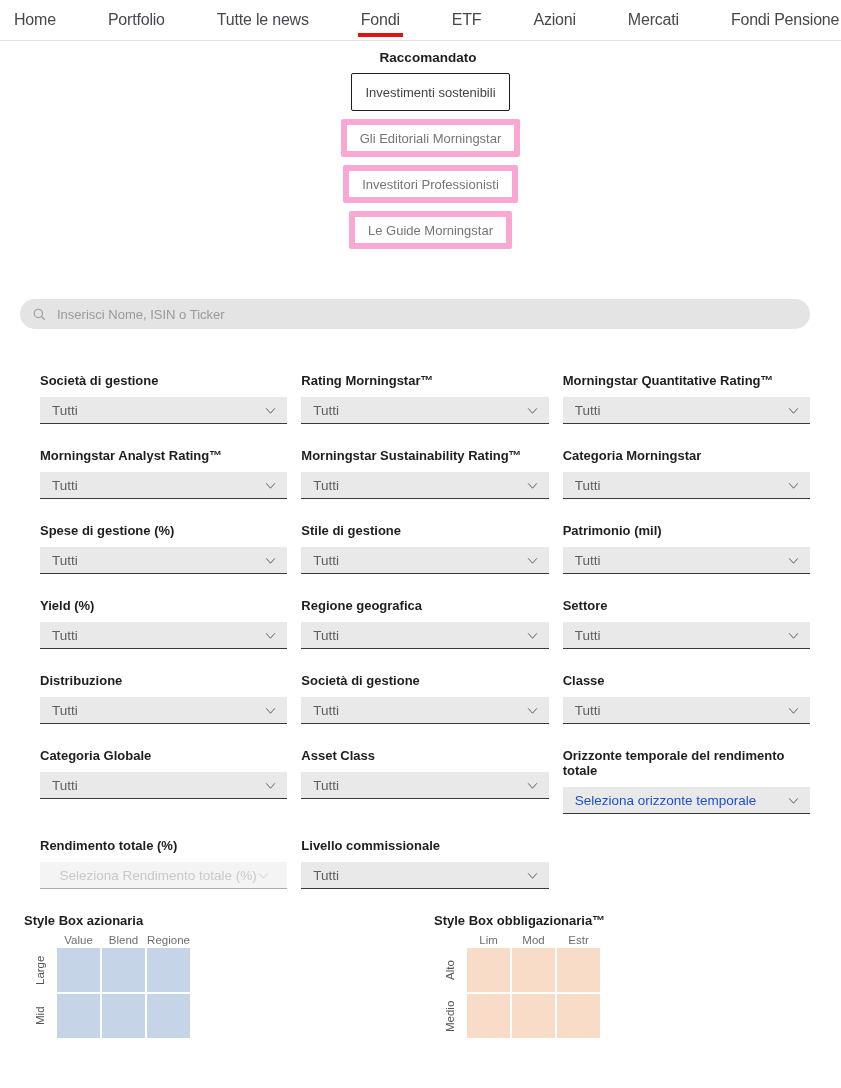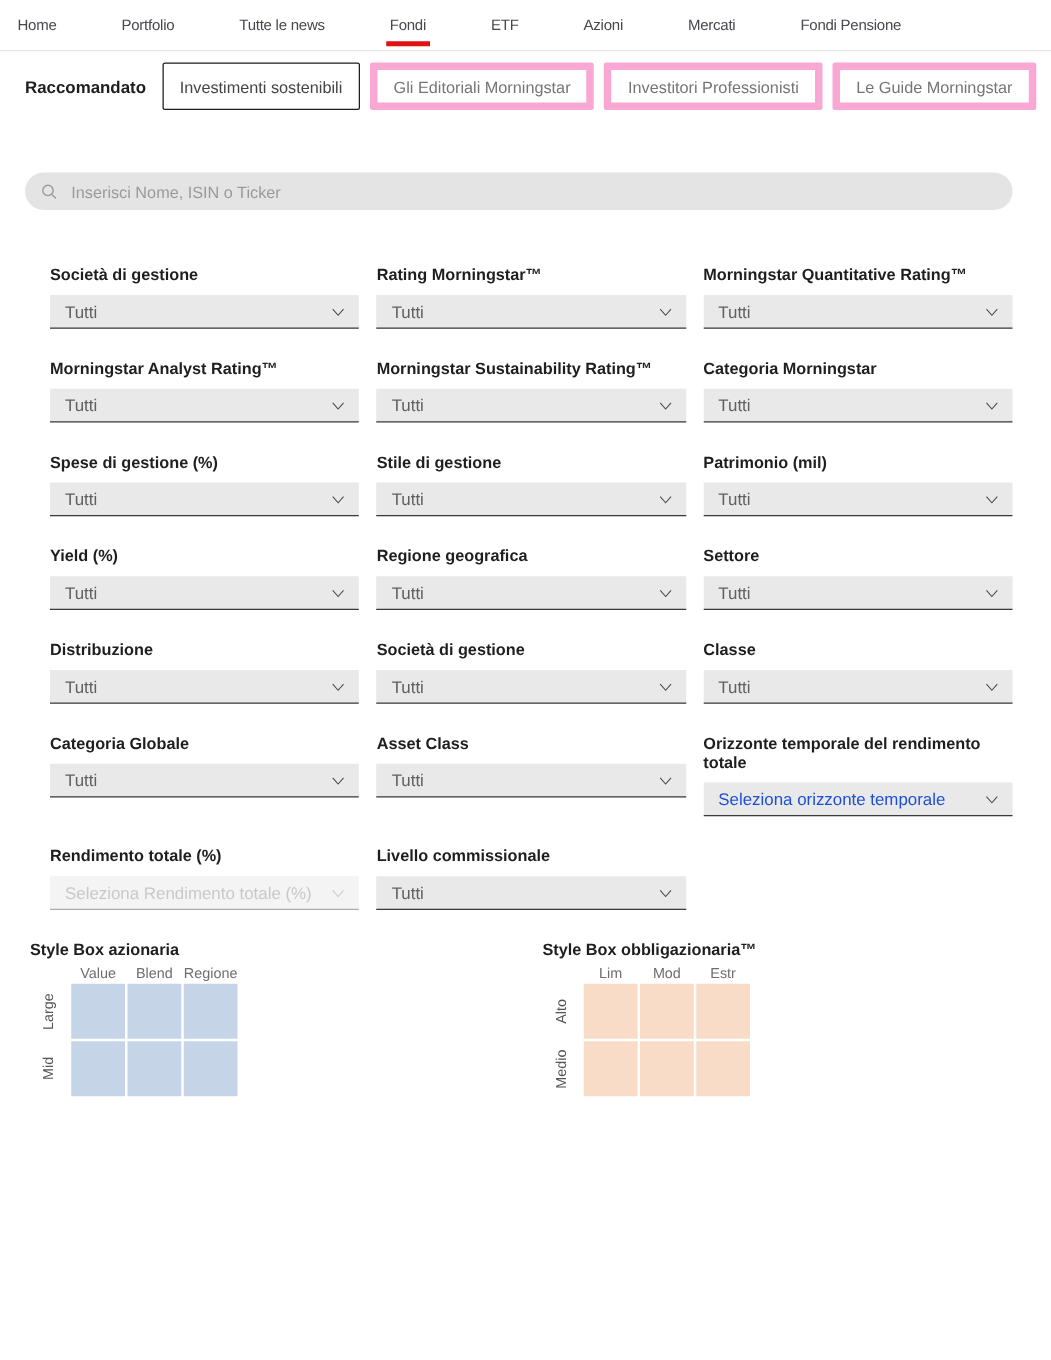--- a/index.html
+++ b/index.html
@@ -7,29 +7,29 @@
     width:841px;height:1088px;overflow:hidden;position:relative;
     font-family:"Liberation Sans", sans-serif;color:#1e1e1e;
   }
   
   .nav{
     height:40px;border-bottom:1px solid #e3e3e3;
     display:flex;gap:52px;padding-left:14px;align-items:stretch;
     overflow:hidden;white-space:nowrap;
   }
   .nav-item{
-    display:flex;align-items:center;font-size:12px;color:#47474f;
+    display:flex;align-items:center;font-size:16px;color:#47474f;
     position:relative;flex:0 0 auto;cursor:pointer;letter-spacing:-0.2px;
   }
   .nav-item.active::after{
     content:"";position:absolute;left:-3px;right:-3px;bottom:3px;height:4px;background:#e01212;
   }
   
   .quick{
-    display:flex;align-items:center;padding:9px 0 0 20px;gap:8px;
+    display:flex;align-items:center;padding:9px 0 0 20px;gap:8px;flex-direction:column;
   }
   .quick-label{font-size:13.5px;font-weight:bold;color:#1e1e1e;margin-right:5px;}
   .qbtn{
     height:38px;display:flex;align-items:center;padding:0 13px;
     border:6px solid #f9a8d4;border-radius:2px;background:#fff;
     font-size:13px;color:#757575;cursor:pointer;
   }
   .qbtn.selected{border:1.5px solid #1d1d1d;color:#444;}
   
   .search{
@@ -50,21 +50,21 @@
   .filter{margin-bottom:24px;}
   .filter-label{font-size:13px;font-weight:bold;color:#1e1e1e;line-height:15px;margin-bottom:9px;}
   .dropdown{
     height:26px;background:#e9e9e9;border-bottom:1px solid #3a3a3a;
     display:flex;align-items:center;justify-content:space-between;
     padding:0 10px 0 12px;cursor:pointer;
   }
   .dd-value{font-size:13.5px;color:#606060;}
   .chev{color:#4a4a4a;display:block;}
   .dropdown.placeholder .dd-value{color:#1d4ed8;}
-  .dropdown.disabled{background:#f4f4f4;border-bottom:1px solid #adadad;cursor:default;}
+  .dropdown.disabled{background:#f4f4f4;border-bottom:1px solid #adadad;cursor:default;justify-content:center;}
   .dropdown.disabled .dd-value{color:#c9c9c9;}
   .dropdown.disabled .chev{color:#c9c9c9;}
   
   .styleboxes{
     display:grid;grid-template-columns:1fr 1fr;column-gap:34px;
     margin:0 31px 0 24px;
   }
   .sb-title{font-size:13px;font-weight:bold;}
   .sb-grid{
     display:grid;grid-template-columns:31px 43px 43px 43px;gap:2px;

